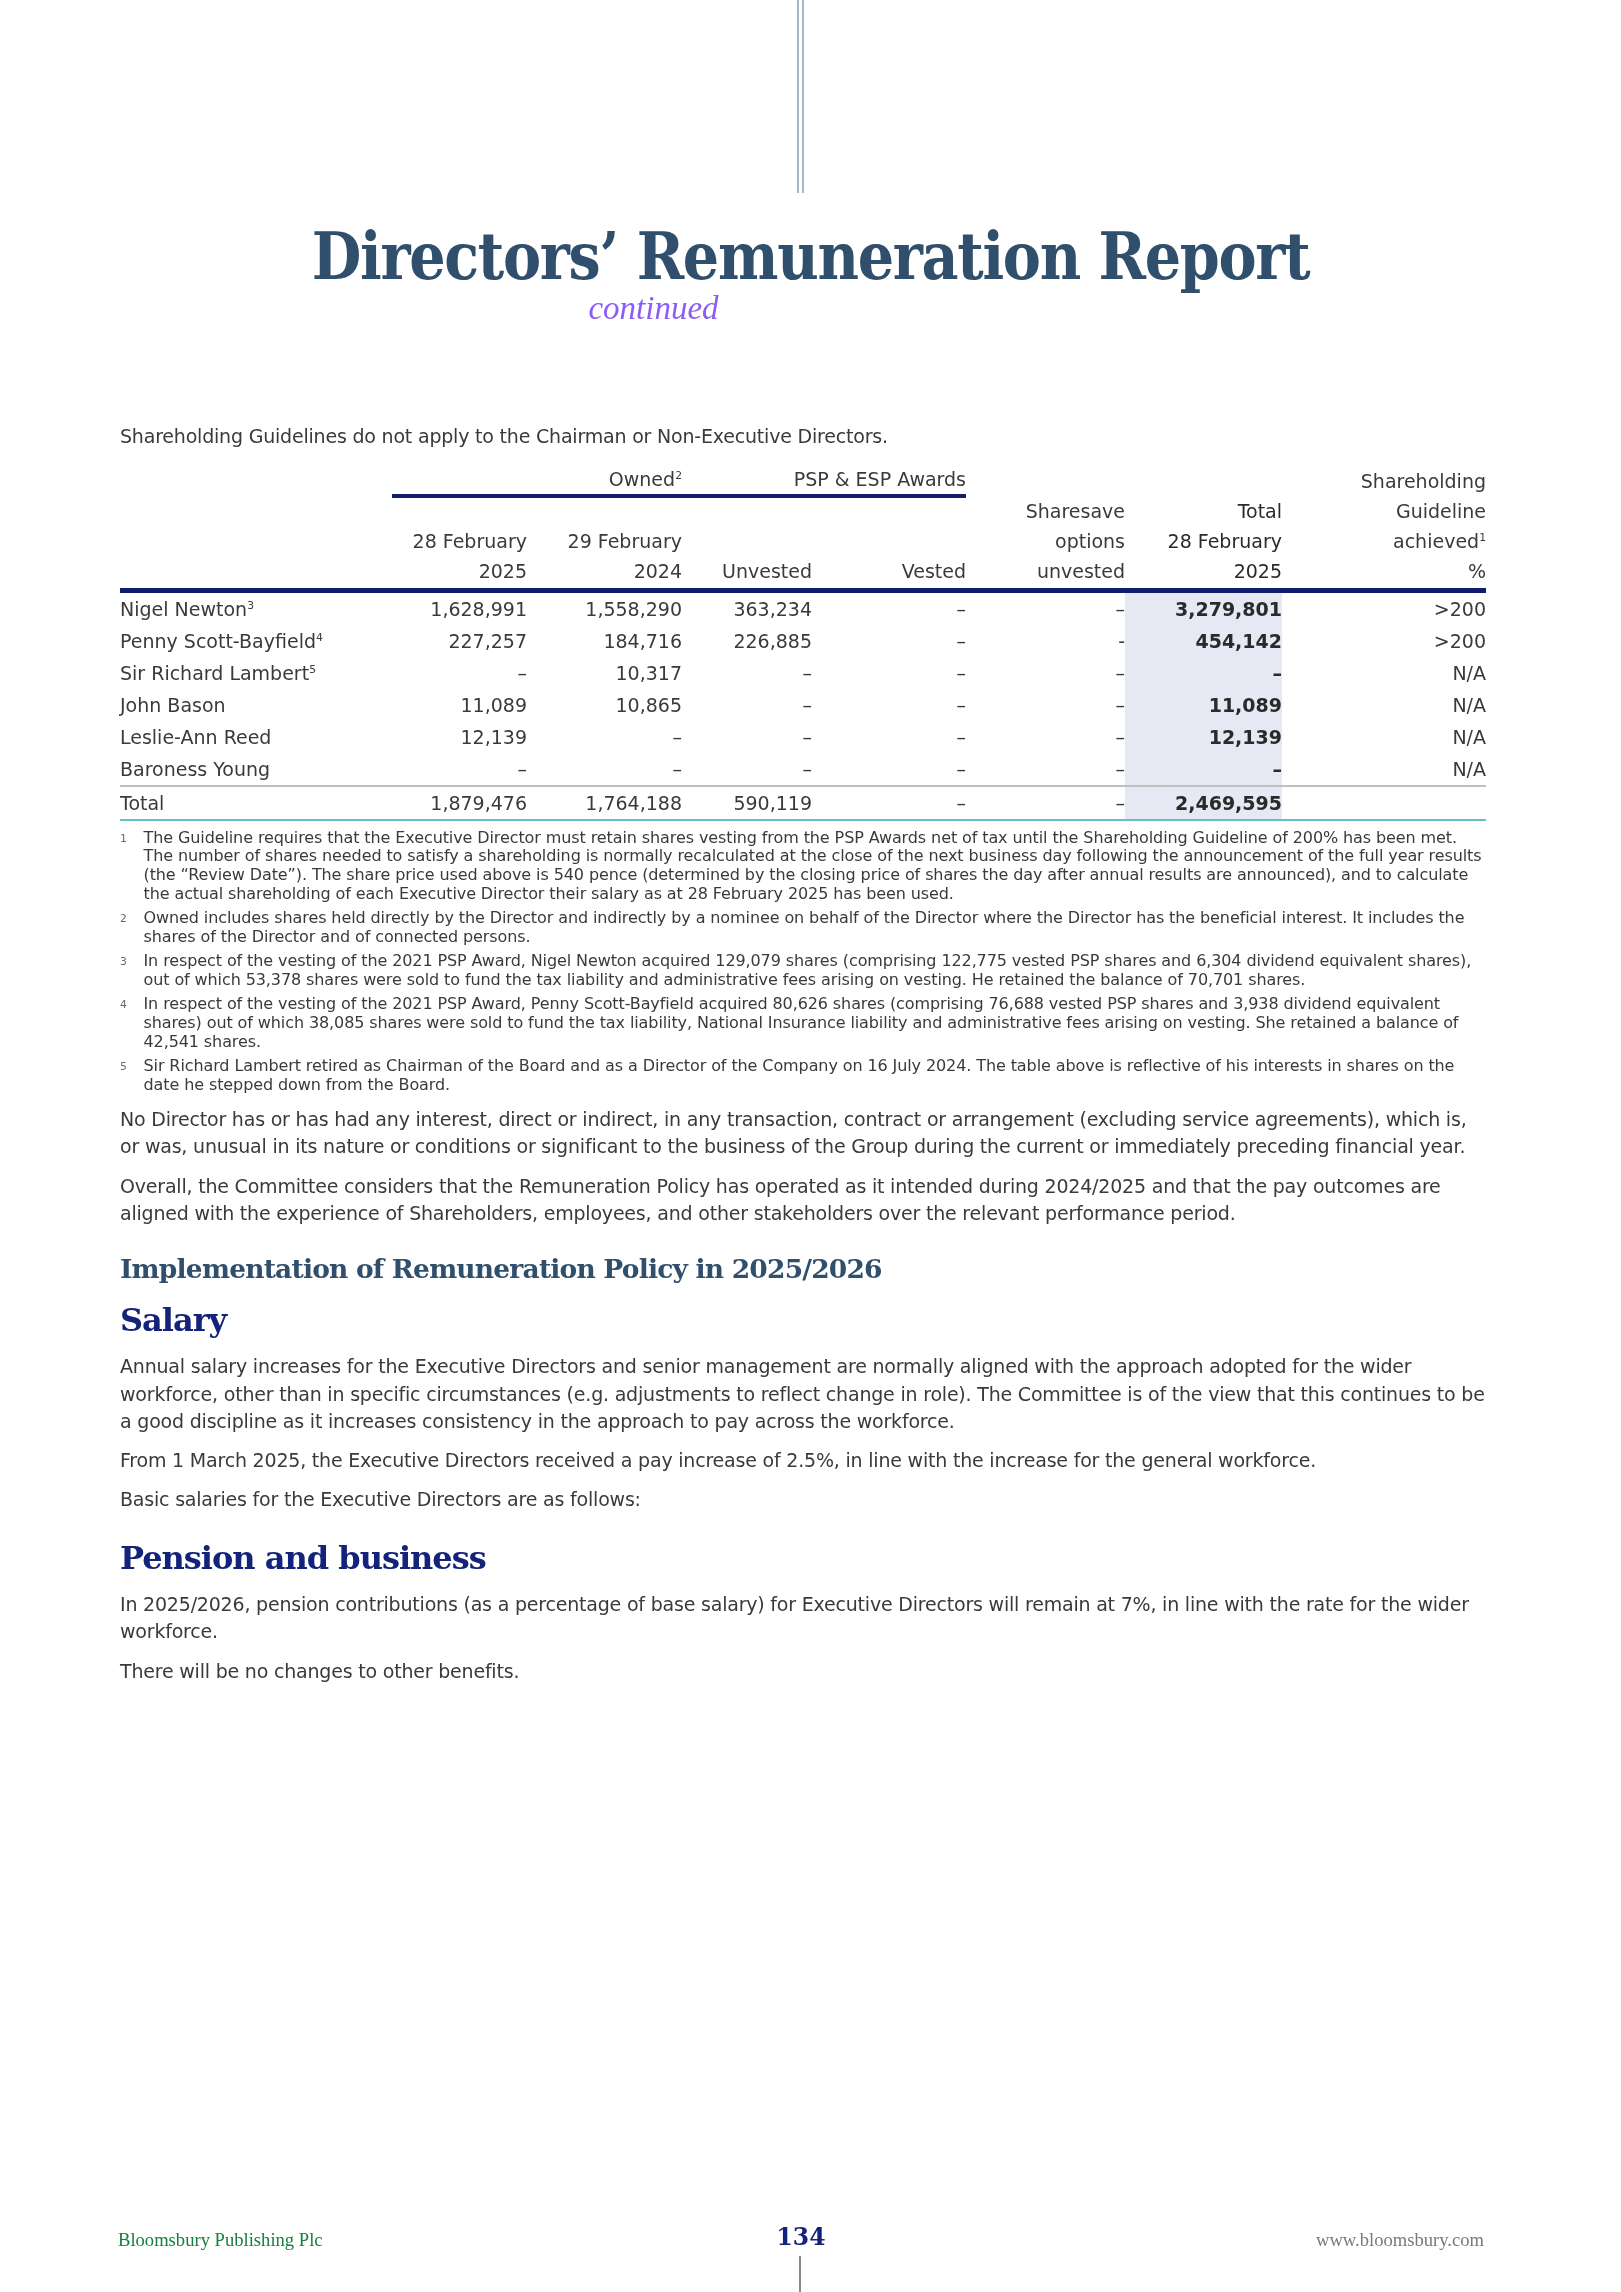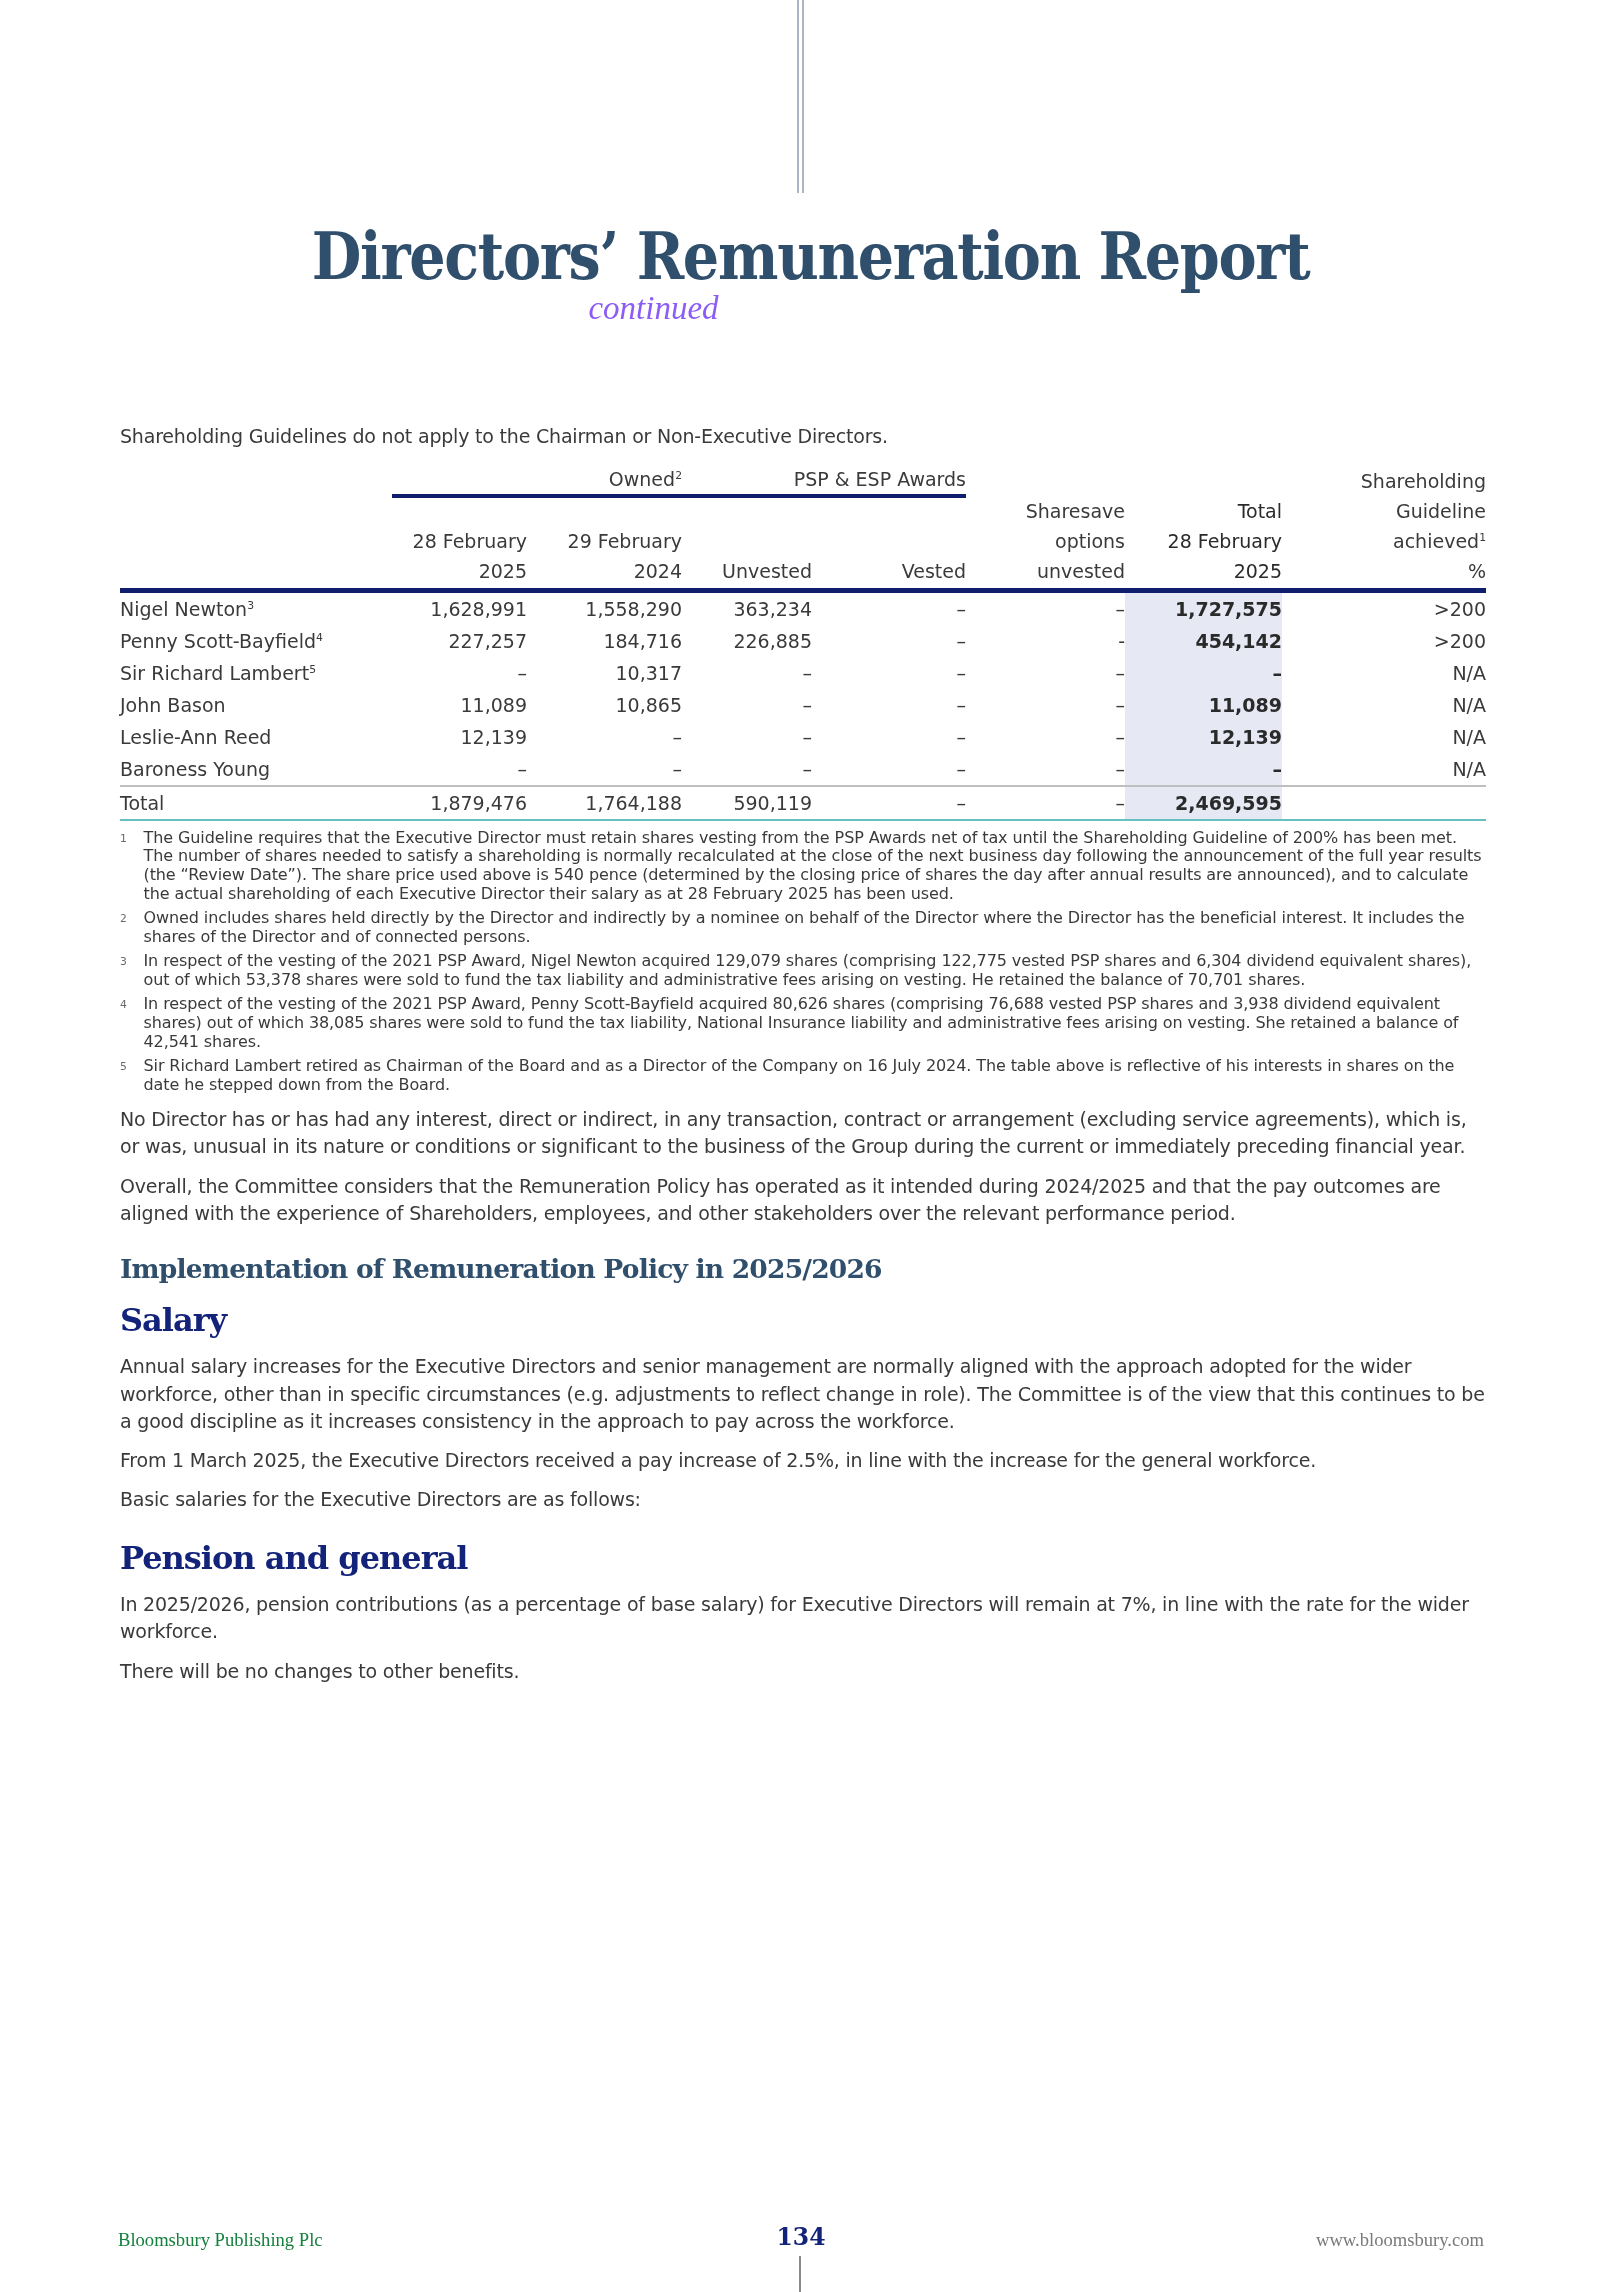--- a/index.html
+++ b/index.html
@@ -121,21 +121,21 @@
       </tr>
     </thead>
     <tbody id="interests-body">
         <tr>
           <td class="name"><span>Nigel Newton</span><sup>3</sup></td>
           <td>1,628,991</td>
           <td>1,558,290</td>
           <td>363,234</td>
           <td>–</td>
           <td>–</td>
-          <td class="col-total bold">1,727,575</td>
+          <td class="col-total bold">3,279,801</td>
           <td>&gt;200</td>
         </tr>
         <tr>
           <td class="name"><span>Penny Scott-Bayfield</span><sup>4</sup></td>
           <td>227,257</td>
           <td>184,716</td>
           <td>226,885</td>
           <td>–</td>
           <td>-</td>
           <td class="col-total bold">454,142</td>
@@ -221,21 +221,21 @@
   <p class="body">Overall, the Committee considers that the Remuneration Policy has operated as it intended during 2024/2025 and that the pay outcomes are aligned with the experience of Shareholders, employees, and other stakeholders over the relevant performance period.</p>
 
   <h2 class="sub-head">Implementation of Remuneration Policy in 2025/2026</h2>
 
   <h2 class="section">Salary</h2>
   <p class="body">Annual salary increases for the Executive Directors and senior management are normally aligned with the approach adopted for the wider workforce, other than in specific circumstances (e.g. adjustments to reflect change in role). The Committee is of the view that this continues to be a good discipline as it increases consistency in the approach to pay across the workforce.</p>
   <p class="body">From 1 March 2025, the Executive Directors received a pay increase of 2.5%, in line with the increase for the general workforce.</p>
   <p class="body">Basic salaries for the Executive Directors are as follows:</p>
 
 
-  <h2 class="section" style="margin-top:25.5px">Pension and general</h2>
+  <h2 class="section" style="margin-top:25.5px">Pension and business</h2>
   <p class="body">In 2025/2026, pension contributions (as a percentage of base salary) for Executive Directors will remain at 7%, in line with the rate for the wider workforce.</p>
   <p class="body">There will be no changes to other benefits.</p>
 </div>
 
 <div class="footer">
   <div class="footer-left">Bloomsbury Publishing Plc</div>
   <div class="footer-center">134</div>
   <div class="footer-right">www.bloomsbury.com</div>
 </div>
 

